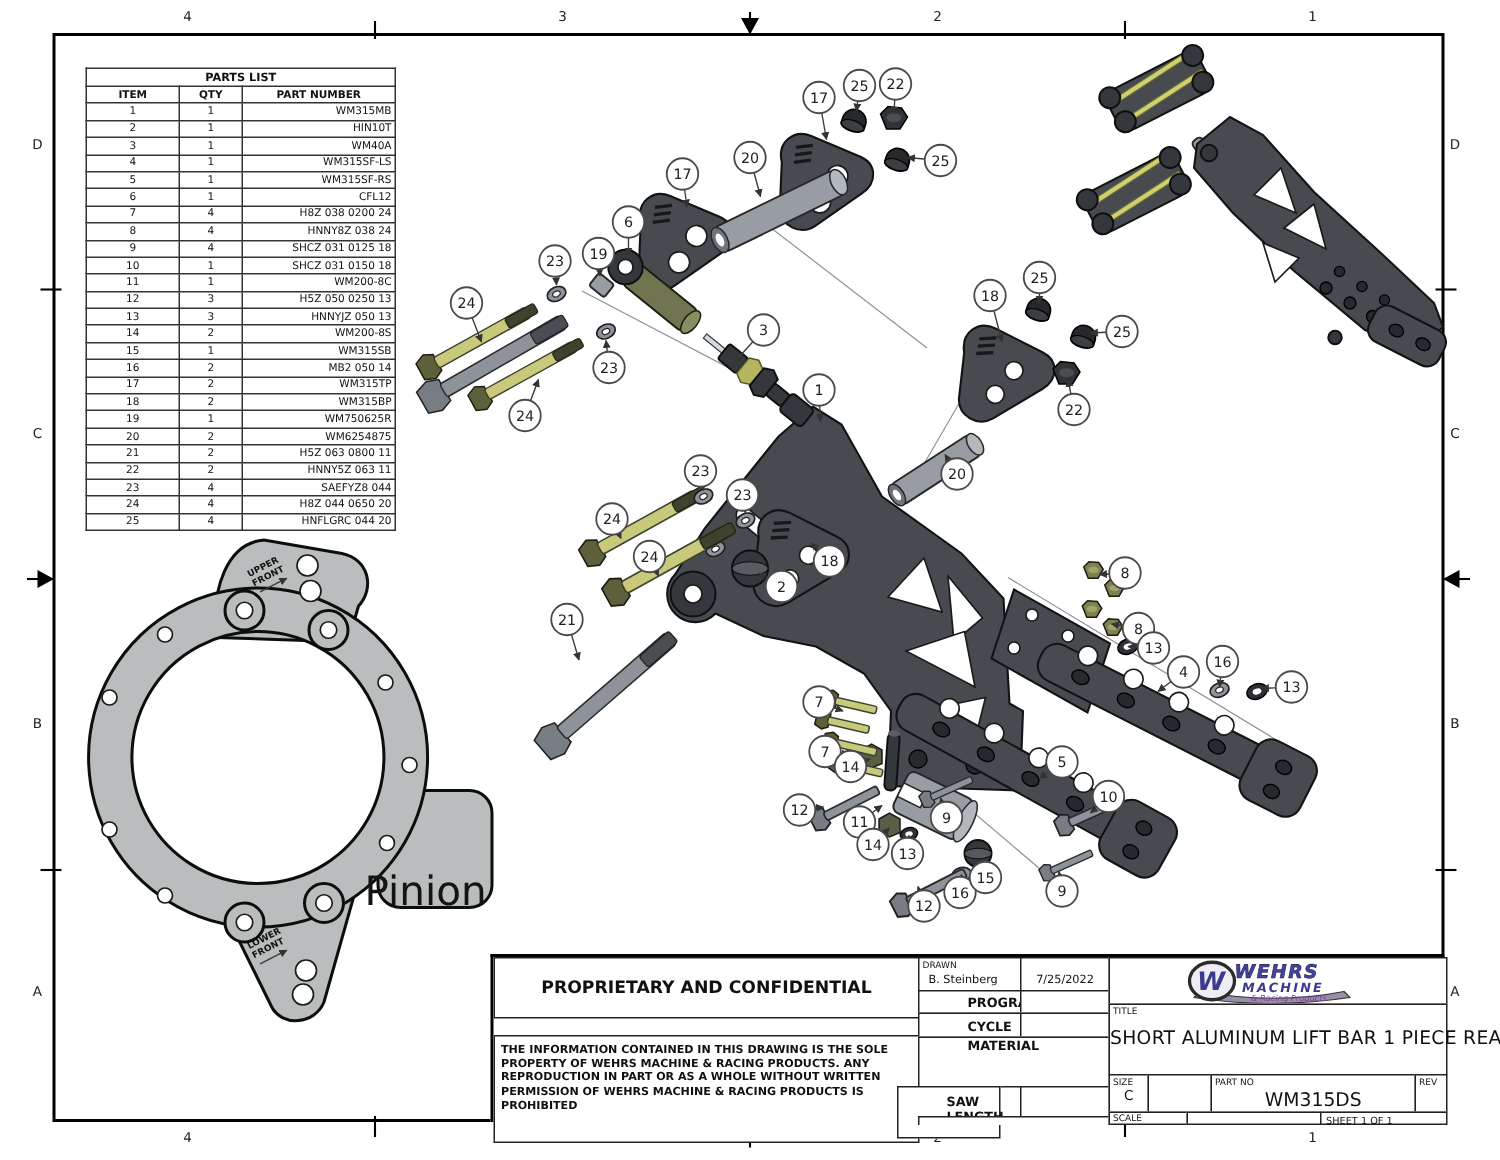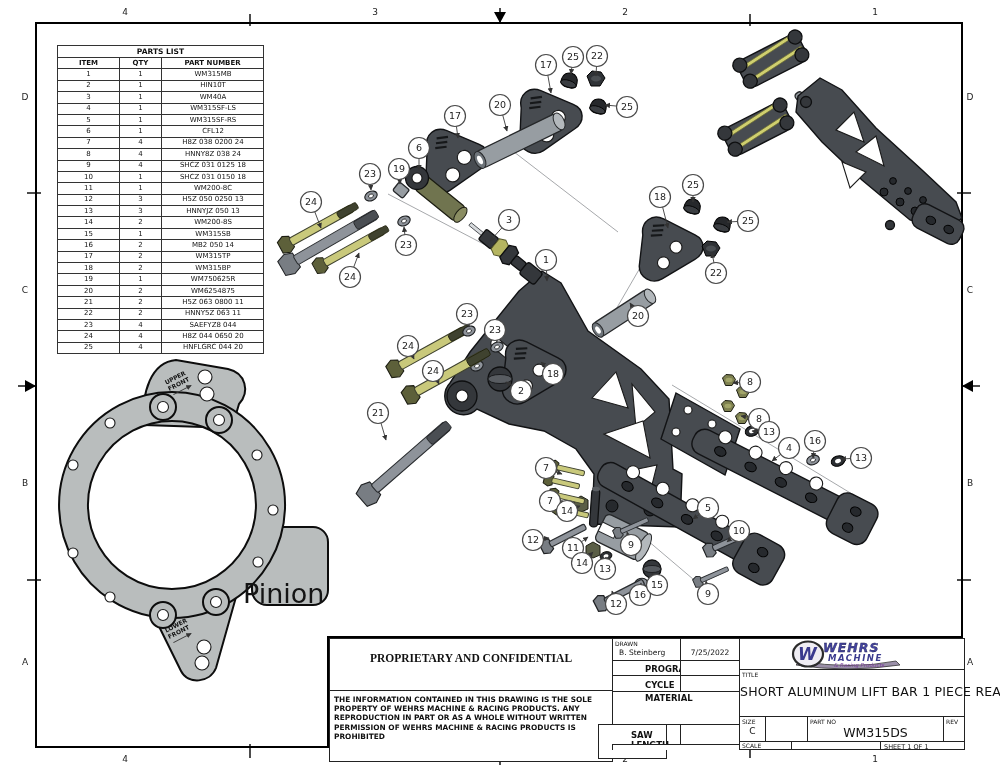--- a/index.html
+++ b/index.html
@@ -8,21 +8,21 @@
   #page{position:relative;width:1000px;height:773px;background:#fff;}
   
   #sheet-border{left:35px;top:22px;width:928px;height:726px;border:2px solid #000;box-sizing:border-box;}
   .zone-label{position:absolute;font-size:9px;color:#222;transform:translate(-50%,-50%);}
   
   #parts-list{left:57px;top:45px;width:206px;border-collapse:collapse;table-layout:fixed;
     font-size:7px;line-height:1;background:#fff;position:absolute;padding-left:16px;}
   #parts-list th,#parts-list td{border:1px solid #333;padding:1px 2px;height:8.4px;overflow:hidden;white-space:nowrap;}
   #parts-list .tt{text-align:center;font-size:7.5px;height:9px;}
   #parts-list .c{text-align:center;}
-  #parts-list .l{text-align:center;padding-left:3px;}
+  #parts-list .l{text-align:right;padding-left:3px;}
   col.ci{width:62px;}col.cq{width:42px;}col.cp{width:102px;}
   
   #title-block{left:327px;top:636px;width:636px;height:112px;border-top:2px solid #000;border-left:2px solid #000;box-sizing:border-box;background:#fff;}
   .tb{position:absolute;box-sizing:border-box;border:1px solid #222;background:#fff;}
   .lbl{font-size:6px;color:#111;position:absolute;left:2px;top:1px;letter-spacing:0;}
   .blbl{font-weight:bold;font-size:8.5px;padding-left:30px;}
   #prop-head{font-weight:bold;font-size:11.5px;text-align:center;line-height:38px;}
   #prop-body{font-weight:bold;font-size:7.4px;line-height:1.24;padding:4px 4px;text-align:left;}
   #title-main{font-size:12.5px;white-space:nowrap;text-align:center;line-height:44px;letter-spacing:.2px;}
   .cellval{position:absolute;width:100%;text-align:center;}
@@ -781,21 +781,21 @@
         <tr>
           <td class="c">25</td>
           <td class="c">4</td>
           <td class="l">HNFLGRC 044 20</td>
         </tr>
       </tbody>
   </table>
 
   <div id="title-block" class="abs">
 
-    <div class="tb" style="left:0;top:0;width:284px;height:53px;font-family:Liberation Serif, serif;">
+    <div class="tb" style="left:0;top:0;width:284px;height:41px;">
       <div id="prop-head">PROPRIETARY AND CONFIDENTIAL</div>
     </div>
     <div class="tb" style="left:0;top:40px;width:284px;height:72px;margin-top:12px;">
       <div id="prop-body">THE INFORMATION CONTAINED IN THIS DRAWING IS THE SOLE PROPERTY OF WEHRS MACHINE &amp; RACING PRODUCTS. ANY REPRODUCTION IN PART OR AS A WHOLE WITHOUT WRITTEN PERMISSION OF WEHRS MACHINE &amp; RACING PRODUCTS IS PROHIBITED</div>
     </div>
 
     <div class="tb" style="left:283px;top:0;width:69px;height:23px;">
       <span class="lbl">DRAWN</span>
       <div style="position:absolute;left:6px;top:9px;font-size:7.5px;">B. Steinberg</div>
     </div>

